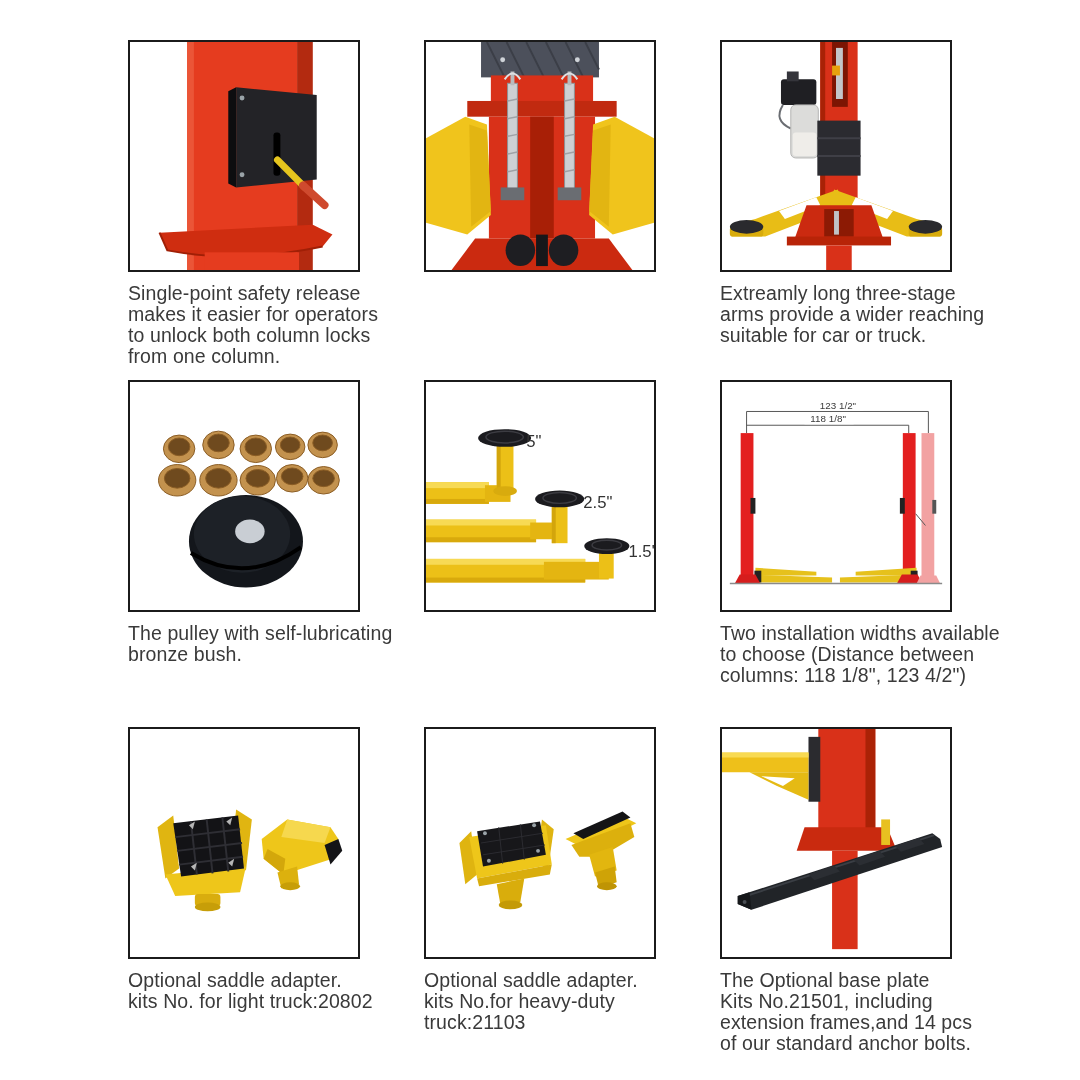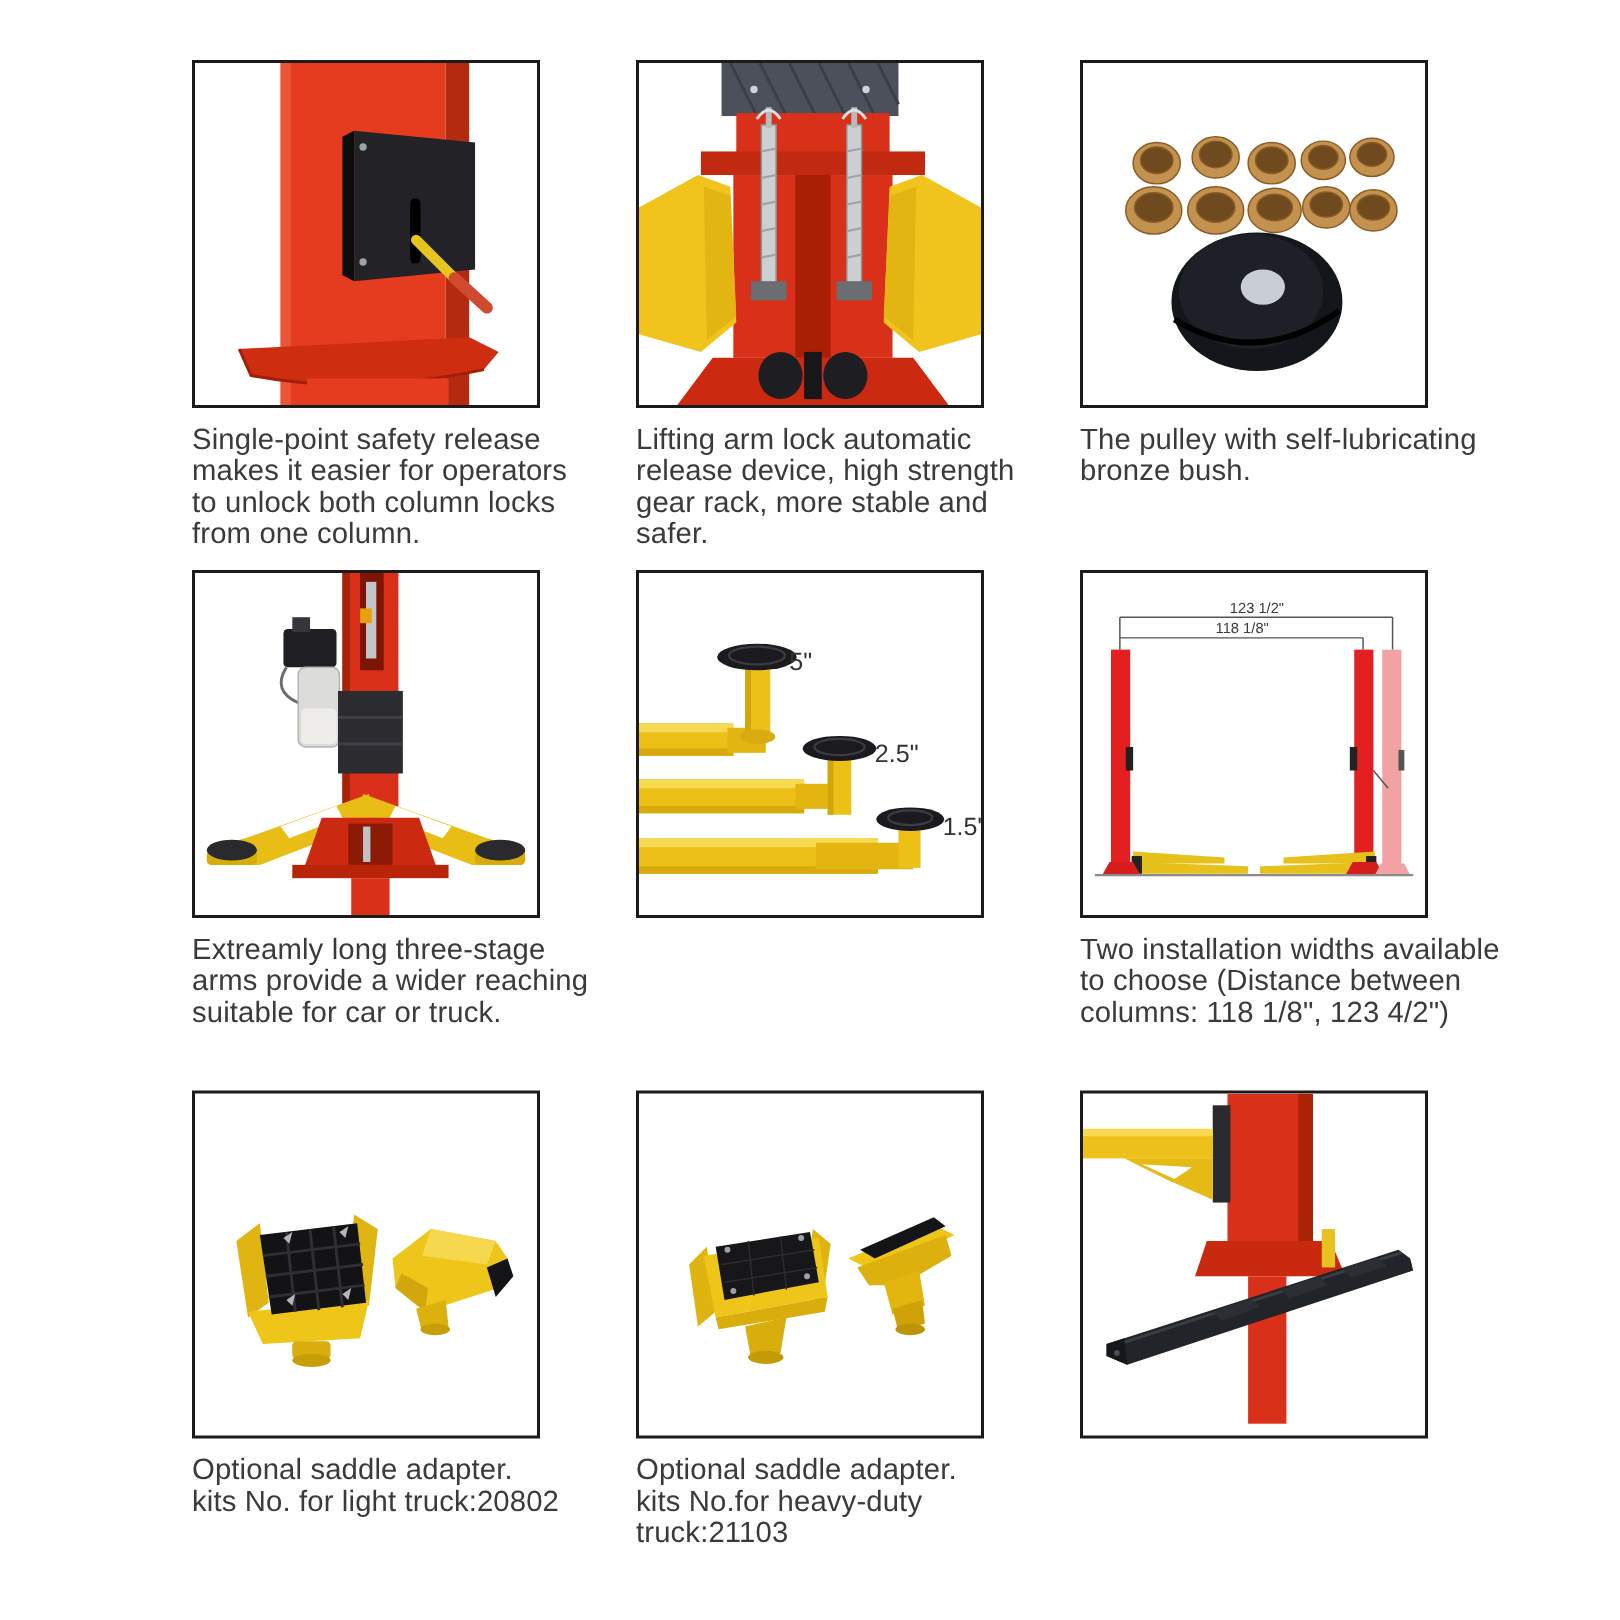--- a/index.html
+++ b/index.html
@@ -107,61 +107,20 @@
             <path d="M138,38 q8,-12 16,0" stroke="#dddfe2" fill="none" stroke-width="2"></path>
             <rect x="76" y="148" width="24" height="13" fill="#6a6d72"></rect>
             <rect x="134" y="148" width="24" height="13" fill="#6a6d72"></rect>
           </g>
           <path d="M50,200 L186,200 L210,232 L26,232 Z" fill="#cb2a10"></path>
           <ellipse cx="96" cy="212" rx="15" ry="16" fill="#1e1e22"></ellipse>
           <ellipse cx="140" cy="212" rx="15" ry="16" fill="#1e1e22"></ellipse>
           <rect x="112" y="196" width="12" height="32" fill="#17171a"></rect>
         </svg>
       </div>
-      <figcaption class="caption">Lifting arm lock automatic
-release device, high strength
-gear rack, more stable and
-safer.</figcaption>
-    </figure>
-
-    <figure class="cell">
-      <div class="img-box">
-        <svg viewBox="0 0 232 232">
-          <g stroke="#8a5c24" stroke-width="1">
-            <ellipse cx="50" cy="68" rx="16" ry="14" fill="#c3924e"></ellipse>
-              <ellipse cx="50" cy="66" rx="11" ry="9" fill="#6f4a1e"></ellipse>
-            <ellipse cx="90" cy="64" rx="16" ry="14" fill="#c3924e"></ellipse>
-              <ellipse cx="90" cy="62" rx="11" ry="9" fill="#6f4a1e"></ellipse>
-            <ellipse cx="128" cy="68" rx="16" ry="14" fill="#c3924e"></ellipse>
-              <ellipse cx="128" cy="66" rx="11" ry="9" fill="#6f4a1e"></ellipse>
-            <ellipse cx="163" cy="66" rx="15" ry="13" fill="#c3924e"></ellipse>
-              <ellipse cx="163" cy="64" rx="10" ry="8" fill="#6f4a1e"></ellipse>
-            <ellipse cx="196" cy="64" rx="15" ry="13" fill="#c3924e"></ellipse>
-              <ellipse cx="196" cy="62" rx="10" ry="8" fill="#6f4a1e"></ellipse>
-            <ellipse cx="48" cy="100" rx="19" ry="16" fill="#c3924e"></ellipse>
-              <ellipse cx="48" cy="98" rx="13" ry="10" fill="#6f4a1e"></ellipse>
-            <ellipse cx="90" cy="100" rx="19" ry="16" fill="#c3924e"></ellipse>
-              <ellipse cx="90" cy="98" rx="13" ry="10" fill="#6f4a1e"></ellipse>
-            <ellipse cx="130" cy="100" rx="18" ry="15" fill="#c3924e"></ellipse>
-              <ellipse cx="130" cy="98" rx="12" ry="9" fill="#6f4a1e"></ellipse>
-            <ellipse cx="165" cy="98" rx="16" ry="14" fill="#c3924e"></ellipse>
-              <ellipse cx="165" cy="96" rx="11" ry="8.5" fill="#6f4a1e"></ellipse>
-            <ellipse cx="197" cy="100" rx="16" ry="14" fill="#c3924e"></ellipse>
-              <ellipse cx="197" cy="98" rx="11" ry="8.5" fill="#6f4a1e"></ellipse>
-          </g>
-          <g>
-            <ellipse cx="118" cy="162" rx="58" ry="47" fill="#13161b"></ellipse>
-            <ellipse cx="114" cy="155" rx="49" ry="39" fill="#1d2127"></ellipse>
-            <path d="M62,174 q56,34 112,-6" stroke="#000" stroke-width="4" fill="none"></path>
-            <ellipse cx="122" cy="152" rx="15" ry="12" fill="#c9ced4"></ellipse>
-          </g>
-        </svg>
-      </div>
-      <figcaption class="caption">The pulley with self-lubricating
-bronze bush.</figcaption>
     </figure>
 
     <figure class="cell">
       <div class="img-box">
         <svg viewBox="0 0 232 232">
           <rect x="100" y="0" width="38" height="180" fill="#d93119"></rect>
           <rect x="100" y="0" width="5" height="180" fill="#a82206"></rect>
           <rect x="112" y="0" width="16" height="66" fill="#7c1503"></rect>
           <rect x="116" y="6" width="7" height="52" fill="#c3c6c9"></rect>
           <rect x="112" y="24" width="8" height="10" fill="#e8a00c"></rect>
@@ -189,20 +148,57 @@
         </svg>
       </div>
       <figcaption class="caption">Extreamly long three-stage
 arms  provide a wider reaching
 suitable for car or truck.</figcaption>
     </figure>
 
     <figure class="cell">
       <div class="img-box">
         <svg viewBox="0 0 232 232">
+          <g stroke="#8a5c24" stroke-width="1">
+            <ellipse cx="50" cy="68" rx="16" ry="14" fill="#c3924e"></ellipse>
+              <ellipse cx="50" cy="66" rx="11" ry="9" fill="#6f4a1e"></ellipse>
+            <ellipse cx="90" cy="64" rx="16" ry="14" fill="#c3924e"></ellipse>
+              <ellipse cx="90" cy="62" rx="11" ry="9" fill="#6f4a1e"></ellipse>
+            <ellipse cx="128" cy="68" rx="16" ry="14" fill="#c3924e"></ellipse>
+              <ellipse cx="128" cy="66" rx="11" ry="9" fill="#6f4a1e"></ellipse>
+            <ellipse cx="163" cy="66" rx="15" ry="13" fill="#c3924e"></ellipse>
+              <ellipse cx="163" cy="64" rx="10" ry="8" fill="#6f4a1e"></ellipse>
+            <ellipse cx="196" cy="64" rx="15" ry="13" fill="#c3924e"></ellipse>
+              <ellipse cx="196" cy="62" rx="10" ry="8" fill="#6f4a1e"></ellipse>
+            <ellipse cx="48" cy="100" rx="19" ry="16" fill="#c3924e"></ellipse>
+              <ellipse cx="48" cy="98" rx="13" ry="10" fill="#6f4a1e"></ellipse>
+            <ellipse cx="90" cy="100" rx="19" ry="16" fill="#c3924e"></ellipse>
+              <ellipse cx="90" cy="98" rx="13" ry="10" fill="#6f4a1e"></ellipse>
+            <ellipse cx="130" cy="100" rx="18" ry="15" fill="#c3924e"></ellipse>
+              <ellipse cx="130" cy="98" rx="12" ry="9" fill="#6f4a1e"></ellipse>
+            <ellipse cx="165" cy="98" rx="16" ry="14" fill="#c3924e"></ellipse>
+              <ellipse cx="165" cy="96" rx="11" ry="8.5" fill="#6f4a1e"></ellipse>
+            <ellipse cx="197" cy="100" rx="16" ry="14" fill="#c3924e"></ellipse>
+              <ellipse cx="197" cy="98" rx="11" ry="8.5" fill="#6f4a1e"></ellipse>
+          </g>
+          <g>
+            <ellipse cx="118" cy="162" rx="58" ry="47" fill="#13161b"></ellipse>
+            <ellipse cx="114" cy="155" rx="49" ry="39" fill="#1d2127"></ellipse>
+            <path d="M62,174 q56,34 112,-6" stroke="#000" stroke-width="4" fill="none"></path>
+            <ellipse cx="122" cy="152" rx="15" ry="12" fill="#c9ced4"></ellipse>
+          </g>
+        </svg>
+      </div>
+      <figcaption class="caption">The pulley with self-lubricating
+bronze bush.</figcaption>
+    </figure>
+
+    <figure class="cell">
+      <div class="img-box">
+        <svg viewBox="0 0 232 232">
           <g>
             <rect x="0" y="102" width="64" height="22" fill="#ecc017"></rect>
             <rect x="0" y="102" width="64" height="6" fill="#f7da54"></rect>
             <rect x="0" y="119" width="64" height="5" fill="#d8a90c"></rect>
             <rect x="60" y="105" width="26" height="17" fill="#e4b511"></rect>
             <rect x="72" y="60" width="17" height="50" fill="#ecc017"></rect>
             <rect x="72" y="60" width="4" height="50" fill="#d3a50c"></rect>
             <ellipse cx="80.5" cy="111" rx="12" ry="5" fill="#d8ab0e"></ellipse>
             <ellipse cx="80" cy="57" rx="27" ry="9" fill="#1b1b1f"></ellipse>
             <ellipse cx="80" cy="56" rx="19" ry="6" fill="none" stroke="#3c3c42" stroke-width="1.5"></ellipse>
@@ -360,16 +356,20 @@
           <rect x="112" y="124" width="26" height="100" fill="#d93119"></rect>
           <path d="M16,170 L214,106 L222,112 L224,120 L30,184 L16,178 Z" fill="#212428"></path>
           <line x1="18" y1="172" x2="216" y2="108" stroke="#3a3e44" stroke-width="2"></line>
           <path d="M88,148 l26,-9 l6,6 l-26,9 Z" fill="#2b2e33"></path>
           <path d="M134,133 l26,-9 l6,6 l-26,9 Z" fill="#2b2e33"></path>
           <path d="M176,119 l24,-8 l6,6 l-24,8 Z" fill="#2b2e33"></path>
           <path d="M16,170 L28,166 L30,184 L16,178 Z" fill="#15171a"></path>
           <circle cx="23" cy="176" r="2" fill="#4a4e54"></circle>
         </svg>
       </div>
+      <figcaption class="caption">The Optional base plate
+Kits No.21501, including
+extension frames,and 14 pcs
+of our standard anchor bolts.</figcaption>
     </figure>
 
   </div>
 </div>
 
 </body></html>

